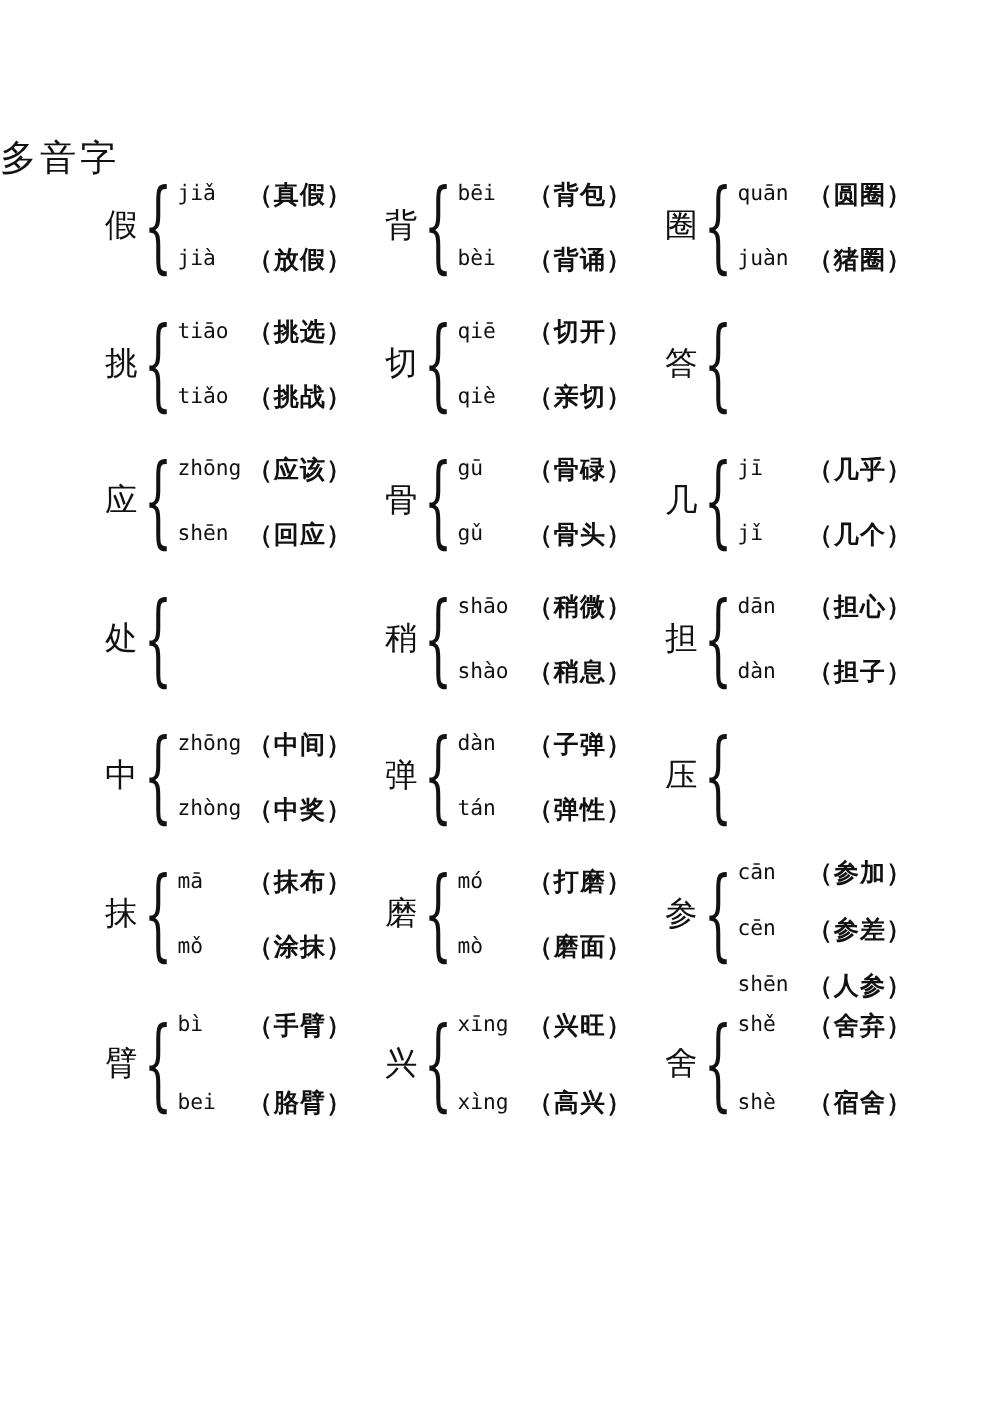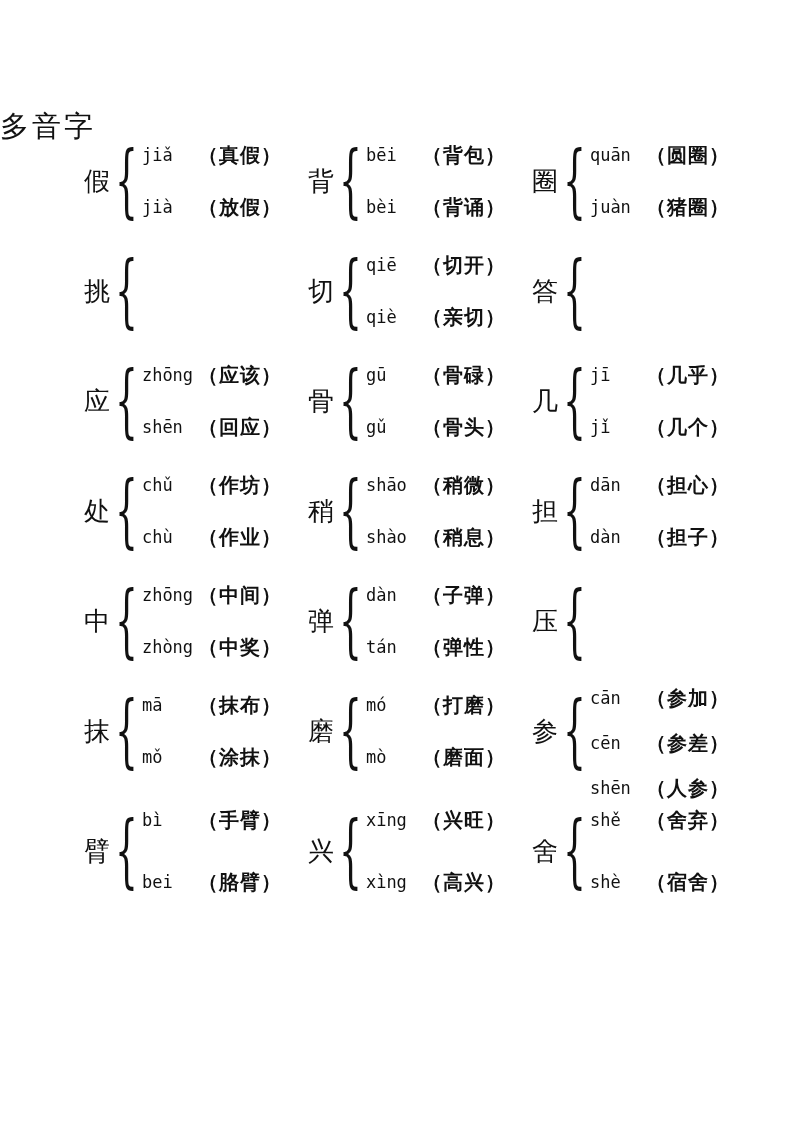--- a/index.html
+++ b/index.html
@@ -140,20 +140,30 @@
           <div class="reading">
             <span class="pinyin">juàn</span>
             <span class="word">（猪圈）</span>
           </div>
         </div>
   </div>
 
   <div class="entry">
     <span class="head-char">挑</span>
     <span class="brace">{</span>
+    <div class="readings">
+          <div class="reading">
+            <span class="pinyin">tiāo</span>
+            <span class="word">（挑选）</span>
+          </div>
+          <div class="reading">
+            <span class="pinyin">tiǎo</span>
+            <span class="word">（挑战）</span>
+          </div>
+        </div>
   </div>
 
   <div class="entry">
     <span class="head-char">切</span>
     <span class="brace">{</span>
     <div class="readings">
           <div class="reading">
             <span class="pinyin">qiē</span>
             <span class="word">（切开）</span>
           </div>
@@ -210,30 +220,20 @@
           <div class="reading">
             <span class="pinyin">jǐ</span>
             <span class="word">（几个）</span>
           </div>
         </div>
   </div>
 
   <div class="entry">
     <span class="head-char">处</span>
     <span class="brace">{</span>
-    <div class="readings">
-          <div class="reading">
-            <span class="pinyin">chǔ</span>
-            <span class="word">（作坊）</span>
-          </div>
-          <div class="reading">
-            <span class="pinyin">chù</span>
-            <span class="word">（作业）</span>
-          </div>
-        </div>
   </div>
 
   <div class="entry">
     <span class="head-char">稍</span>
     <span class="brace">{</span>
     <div class="readings">
           <div class="reading">
             <span class="pinyin">shāo</span>
             <span class="word">（稍微）</span>
           </div>

